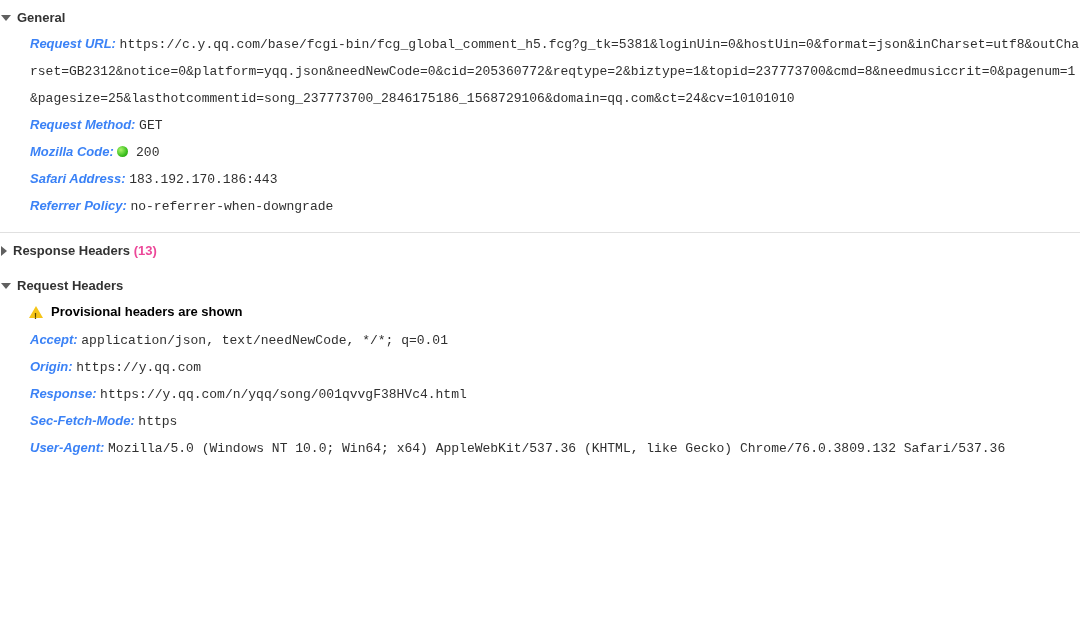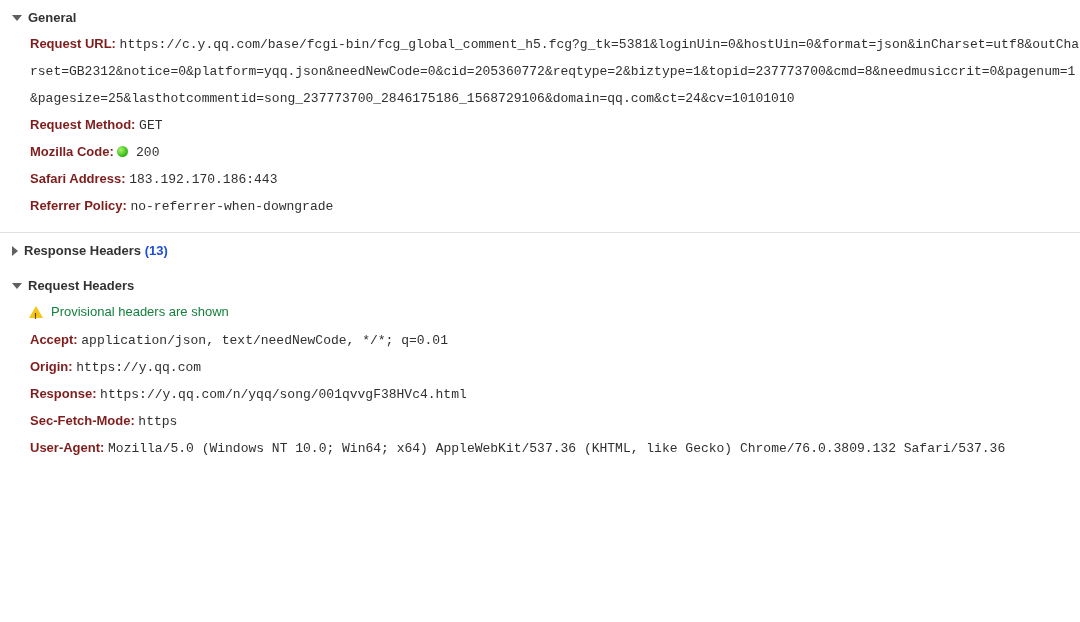--- a/index.html
+++ b/index.html
@@ -15,21 +15,21 @@
       width: 1080px;
       padding: 0;
     }
     .section {
       padding: 6px 0;
     }
     .section-header {
       display: flex;
       align-items: center;
       cursor: pointer;
-      padding: 4px 12px;
+      padding: 4px 1px;
       font-weight: 700;
       font-size: 13px;
       color: #333;
       user-select: none;
     }
     .triangle {
       display: inline-block;
       width: 0;
       height: 0;
       margin-right: 6px;
@@ -47,21 +47,22 @@
     .section-body {
       padding: 2px 0 2px 30px;
       line-height: 2.0;
     }
     .row {
       font-size: 13px;
       word-break: break-all;
     }
     .label {
       font-weight: 700;
-      color: #7f1d1d;
+      color: #3b82f6;
+      font-style: italic;
     }
     .value {
       font-family: Consolas, "Courier New", monospace;
       color: #303030;
     }
     .status-dot {
       display: inline-block;
       width: 11px;
       height: 11px;
       border-radius: 50%;
@@ -69,21 +70,21 @@
       margin-right: 4px;
       vertical-align: -1px;
     }
     .divider {
       border: none;
       border-top: 1px solid #e0e0e0;
       margin: 4px 0 0 0;
     }
     .count {
       font-weight: 700;
-      color: #1d4ed8;
+      color: #ec4899;
     }
     .warning-row {
       display: flex;
       align-items: center;
       gap: 8px;
       margin-bottom: 2px;
     }
     .warning-icon {
       display: inline-block;
       width: 0;
@@ -97,22 +98,22 @@
     .warning-icon::after {
       content: "!";
       position: absolute;
       left: -2px;
       top: 1px;
       font-size: 9px;
       font-weight: bold;
       color: #5a4500;
     }
     .warning-text {
-      font-weight: 400;
-      color: #15803d;
+      font-weight: 700;
+      color: #000000;
     }
   </style>
 </head>
 <body>
 
 <div class="section">
   <div class="section-header">
     <span class="triangle down"></span>
     <span>General</span>
   </div>

